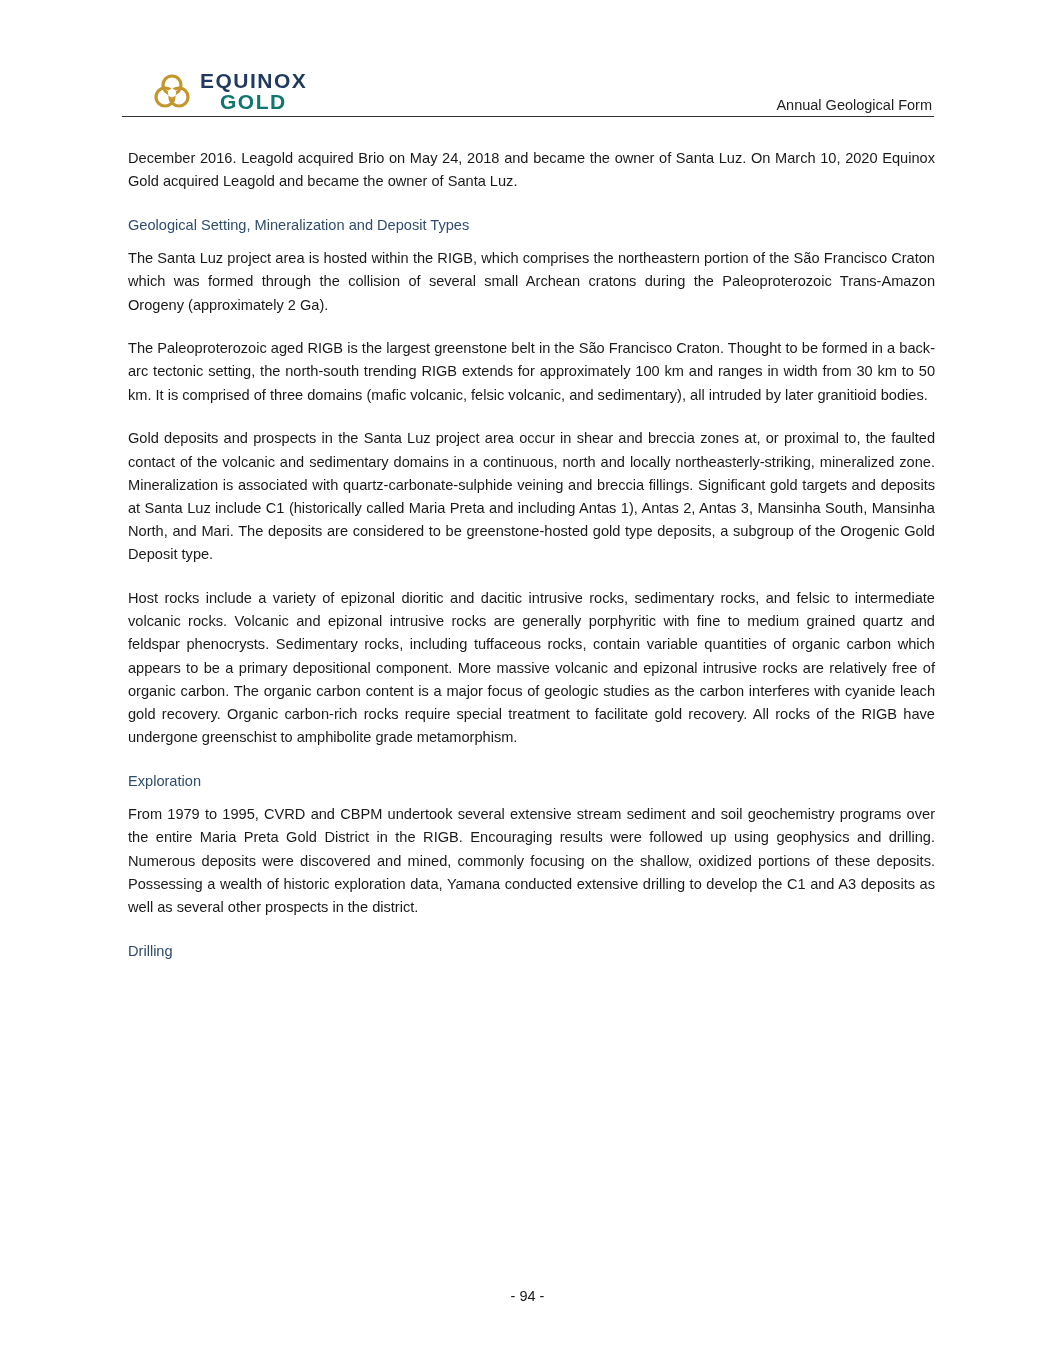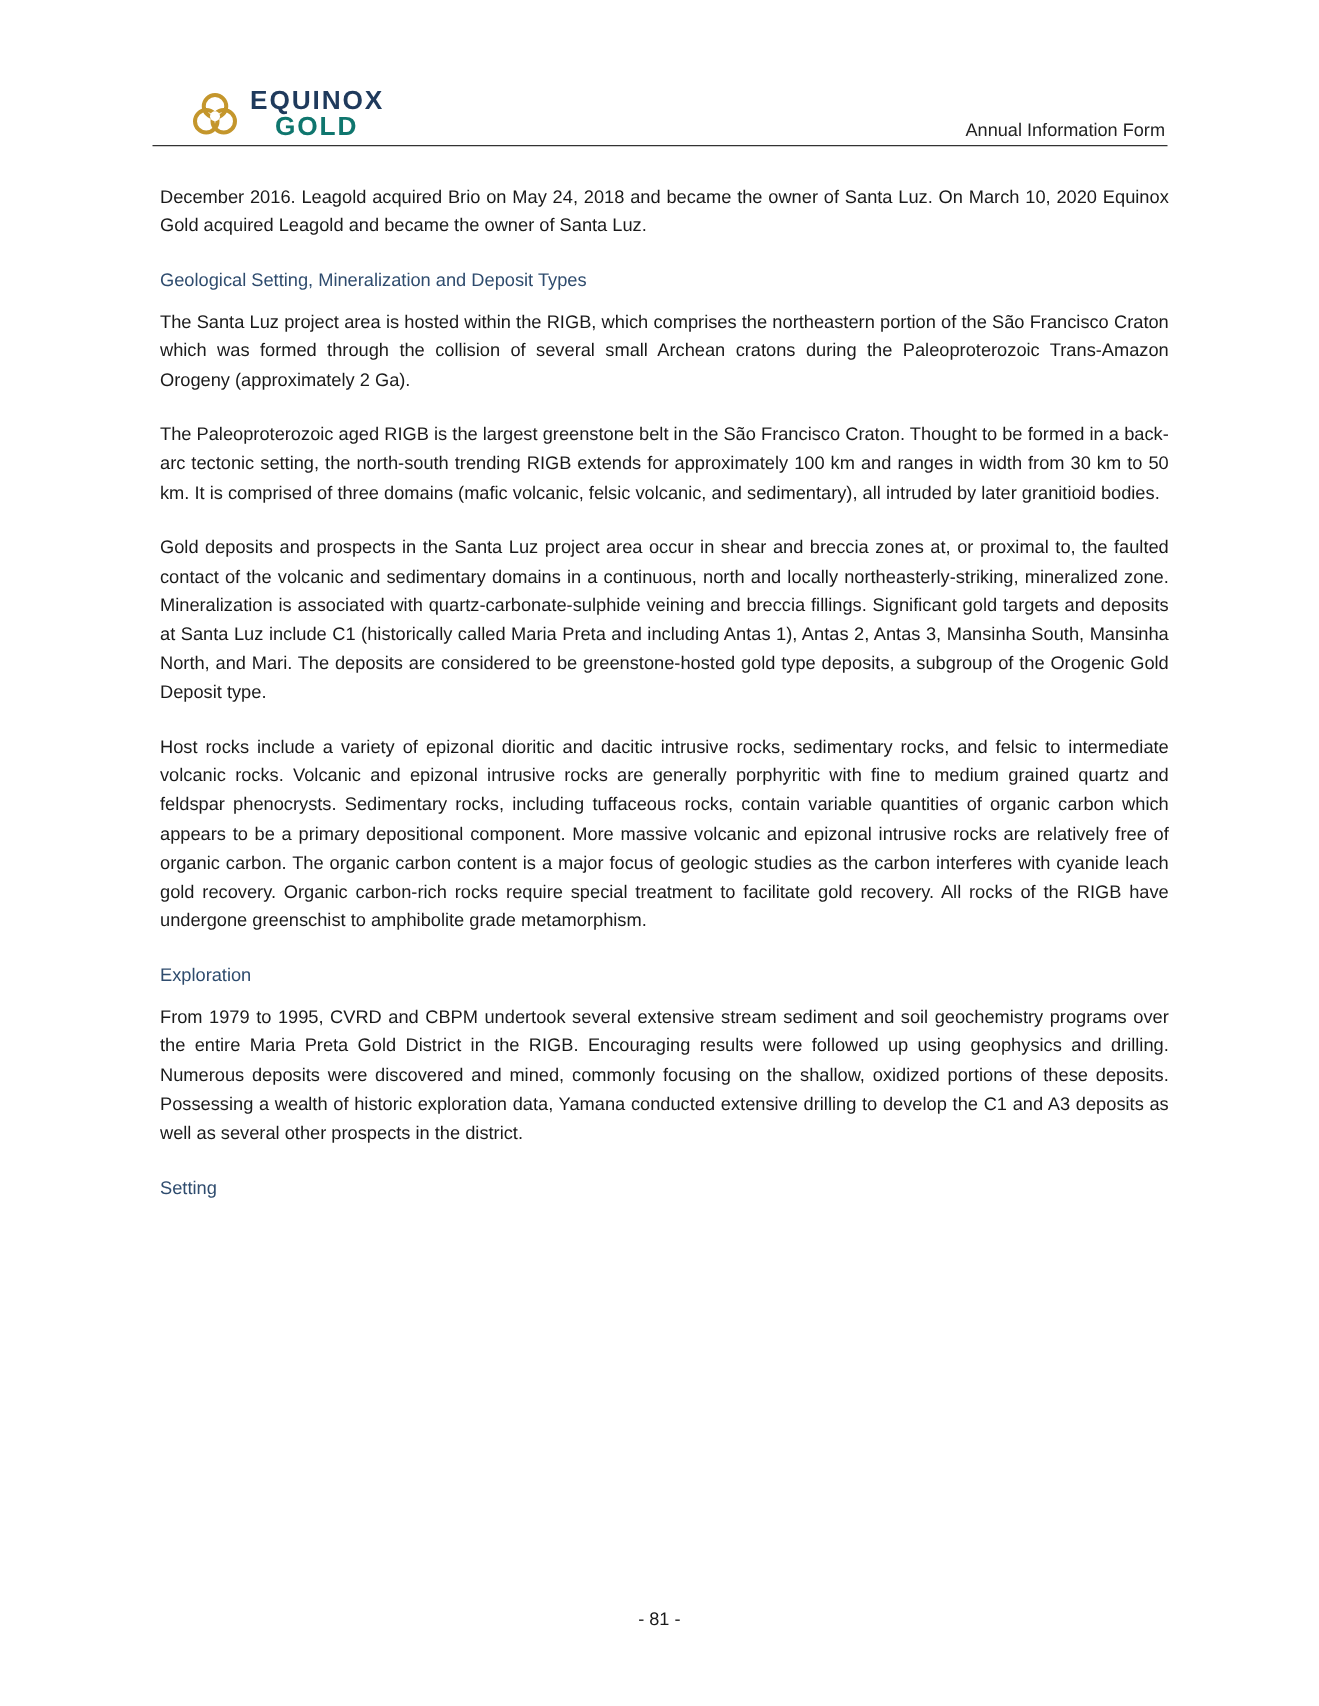--- a/index.html
+++ b/index.html
@@ -27,31 +27,31 @@
         <circle cx="15" cy="27" r="9"></circle>
         <circle cx="29" cy="27" r="9"></circle>
       </g>
       <circle cx="22" cy="23" r="4" fill="#ffffff"></circle>
     </svg>
     <div class="logo-text">
       <div class="logo-eq">EQUINOX</div>
       <div class="logo-gold">GOLD</div>
     </div>
   </div>
-  <div class="header-title">Annual Information Form</div>
+  <div class="header-title">Annual Geological Form</div>
 </div>
 
 <div class="content">
   <p>December 2016. Leagold acquired Brio on May 24, 2018 and became the owner of Santa Luz. On March 10, 2020 Equinox Gold acquired Leagold and became the owner of Santa Luz.</p>
 
   <h3>Geological Setting, Mineralization and Deposit Types</h3>
   <p>The Santa Luz project area is hosted within the RIGB, which comprises the northeastern portion of the São Francisco Craton which was formed through the collision of several small Archean cratons during the Paleoproterozoic Trans-Amazon Orogeny (approximately 2 Ga).</p>
   <p>The Paleoproterozoic aged RIGB is the largest greenstone belt in the São Francisco Craton. Thought to be formed in a back-arc tectonic setting, the north-south trending RIGB extends for approximately 100 km and ranges in width from 30 km to 50 km. It is comprised of three domains (mafic volcanic, felsic volcanic, and sedimentary), all intruded by later granitioid bodies.</p>
   <p>Gold deposits and prospects in the Santa Luz project area occur in shear and breccia zones at, or proximal to, the faulted contact of the volcanic and sedimentary domains in a continuous, north and locally northeasterly-striking, mineralized zone. Mineralization is associated with quartz-carbonate-sulphide veining and breccia fillings. Significant gold targets and deposits at Santa Luz include C1 (historically called Maria Preta and including Antas 1), Antas 2, Antas 3, Mansinha South, Mansinha North, and Mari. The deposits are considered to be greenstone-hosted gold type deposits, a subgroup of the Orogenic Gold Deposit type.</p>
   <p>Host rocks include a variety of epizonal dioritic and dacitic intrusive rocks, sedimentary rocks, and felsic to intermediate volcanic rocks. Volcanic and epizonal intrusive rocks are generally porphyritic with fine to medium grained quartz and feldspar phenocrysts. Sedimentary rocks, including tuffaceous rocks, contain variable quantities of organic carbon which appears to be a primary depositional component. More massive volcanic and epizonal intrusive rocks are relatively free of organic carbon. The organic carbon content is a major focus of geologic studies as the carbon interferes with cyanide leach gold recovery. Organic carbon-rich rocks require special treatment to facilitate gold recovery. All rocks of the RIGB have undergone greenschist to amphibolite grade metamorphism.</p>
 
   <h3>Exploration</h3>
   <p>From 1979 to 1995, CVRD and CBPM undertook several extensive stream sediment and soil geochemistry programs over the entire Maria Preta Gold District in the RIGB. Encouraging results were followed up using geophysics and drilling. Numerous deposits were discovered and mined, commonly focusing on the shallow, oxidized portions of these deposits. Possessing a wealth of historic exploration data, Yamana conducted extensive drilling to develop the C1 and A3 deposits as well as several other prospects in the district.</p>
 
-  <h3>Setting</h3>
+  <h3>Drilling</h3>
 </div>
 
-<div class="footer">- 81 -</div>
+<div class="footer">- 94 -</div>
 
 </body></html>

